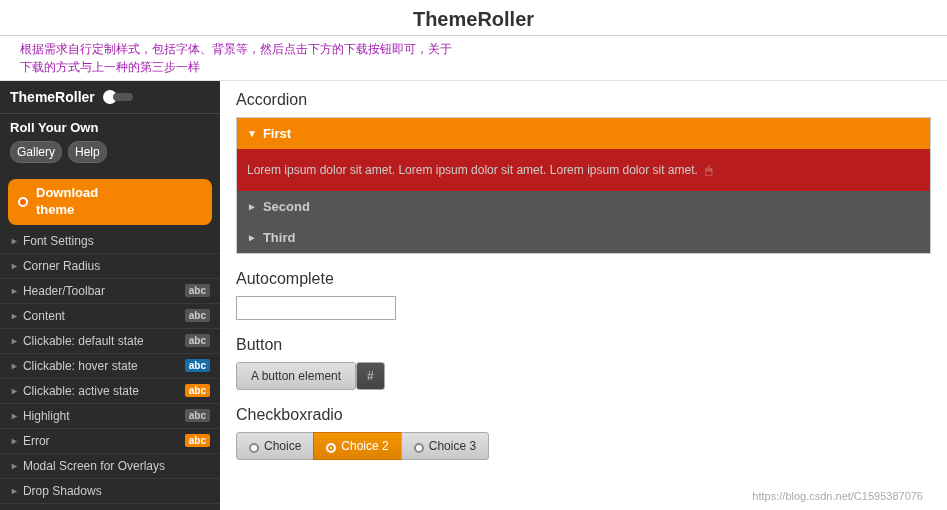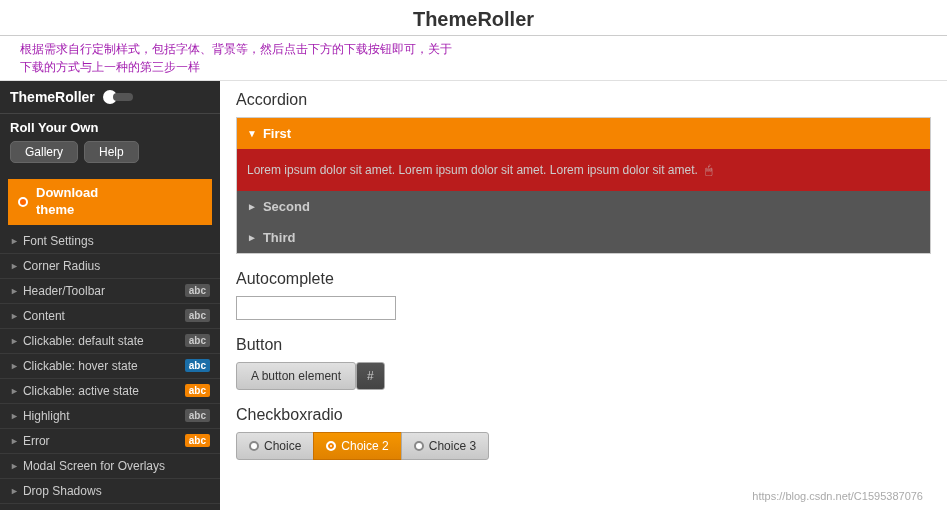--- a/index.html
+++ b/index.html
@@ -82,35 +82,35 @@
     }
     .sidebar-nav-btns {
       display: flex;
       gap: 6px;
       margin-bottom: 8px;
     }
     .sidebar-nav-btn {
       background: #555;
       color: #fff;
       border: 1px solid #666;
-      padding: 3px 14px;
-      cursor: pointer;
-      border-radius: 5px;
+      padding: 3px 6px;
+      cursor: pointer;
+      border-radius: 10px;
       font-size: 12px;
     }
 
     .download-btn {
       display: flex;
       align-items: center;
       background: #f58400;
       color: #fff;
       font-weight: bold;
       padding: 6px 10px;
       margin: 4px 8px;
-      border-radius: 0;
+      border-radius: 8px;
       cursor: pointer;
     }
     .download-btn .dot {
       width: 10px;
       height: 10px;
       background: #ff6600;
       border-radius: 50%;
       margin-right: 8px;
       border: 2px solid #fff;
     }
@@ -240,21 +240,21 @@
     
     .checkboxradio-section {
       margin-bottom: 16px;
     }
     .radio-group {
       display: flex;
       gap: 0;
     }
     .radio-btn {
       display: flex;
-      align-items: center;
+      align-items: flex-end;
       gap: 5px;
       padding: 6px 12px;
       border: 1px solid #aaa;
       background: linear-gradient(to bottom, #e0e0e0, #c8c8c8);
       color: #333;
       font-size: 12px;
       cursor: pointer;
       margin-right: -1px;
     }
     .radio-btn.active {

